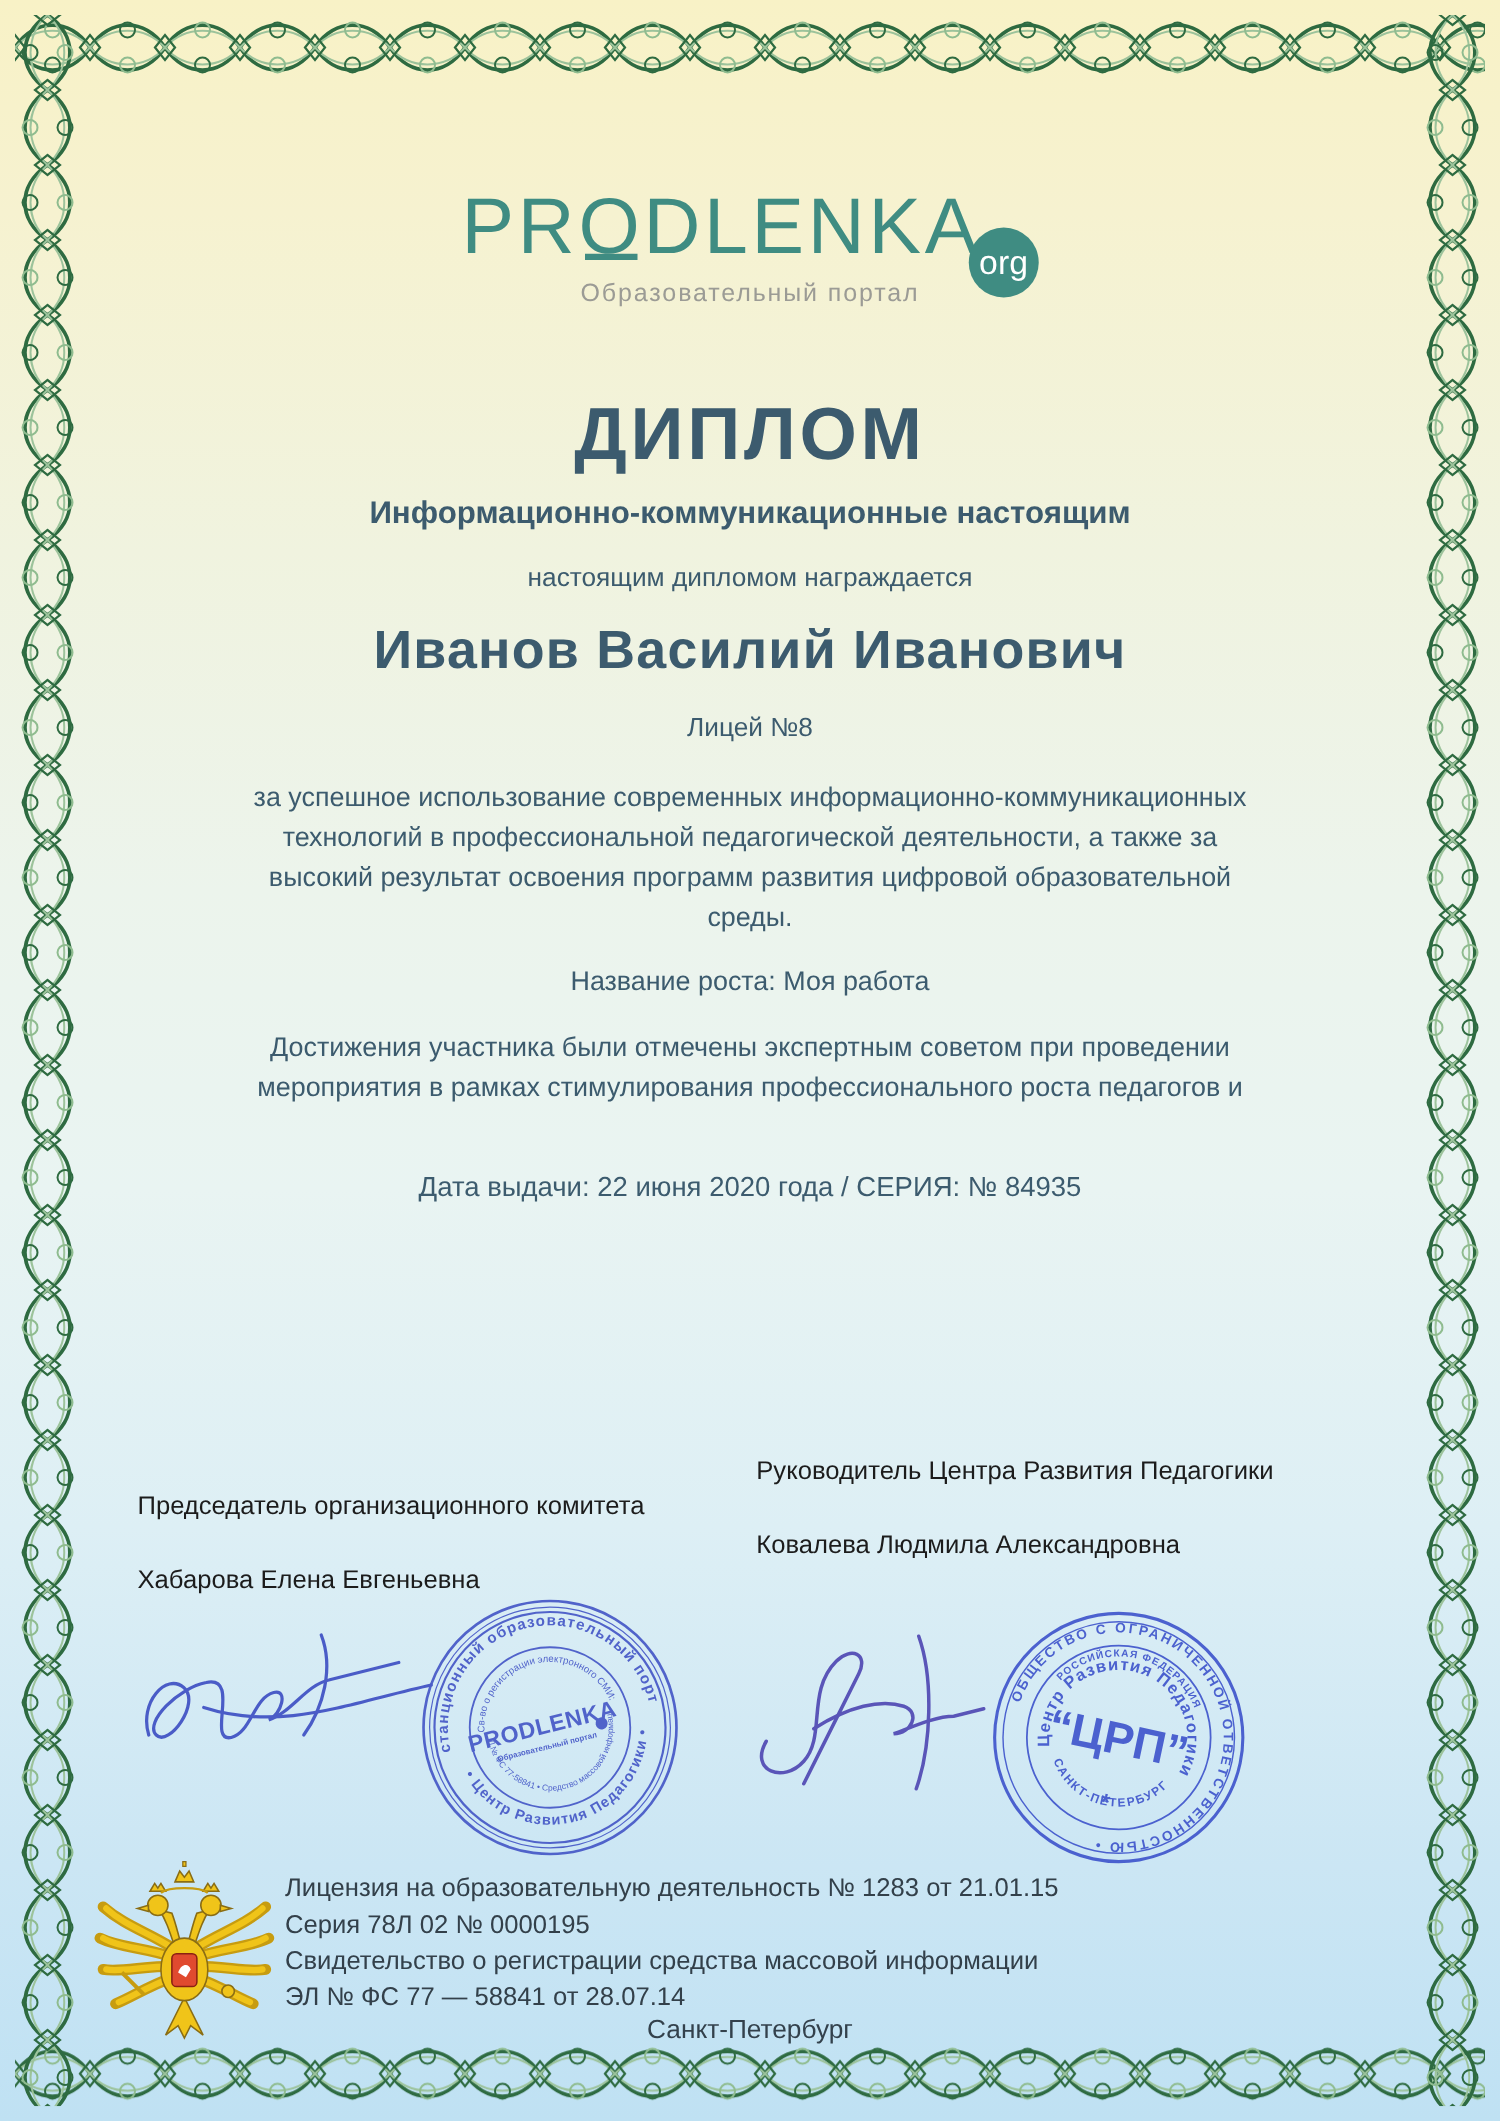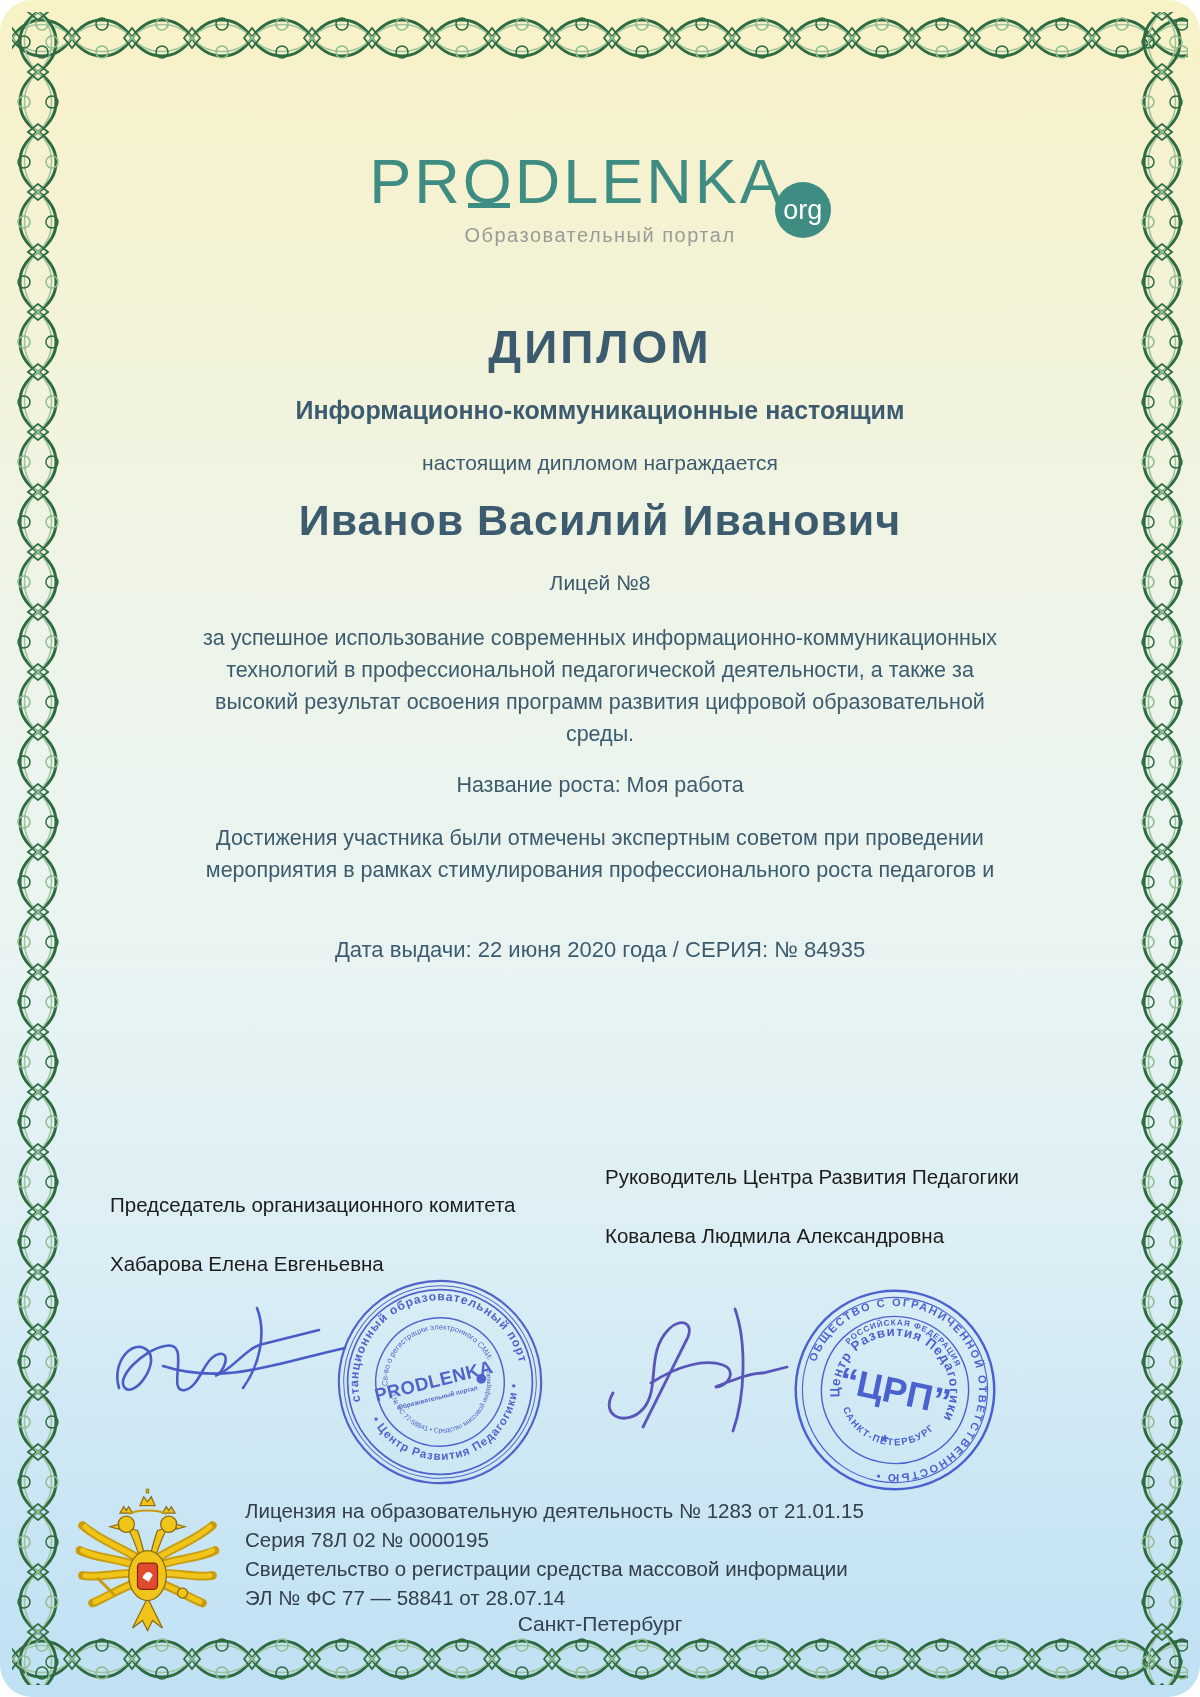--- a/index.html
+++ b/index.html
@@ -1,40 +1,40 @@
 <!DOCTYPE html>
 <html><head>
 <meta charset="utf-8">
 <style>
   html,body{margin:0;padding:0;}
   body{font-family:"Liberation Sans","DejaVu Sans",sans-serif;}
   #page{position:relative;width:1200px;height:1697px;overflow:hidden;
-    background:linear-gradient(180deg,#f8f2c6 0%,#f6f2d0 10%,#f0f3df 26%,#ecf4ec 42%,#e9f4f2 56%,#ddeff5 72%,#cbe6f4 88%,#bfe1f3 100%);border-radius:32px;}
+    background:linear-gradient(180deg,#f8f2c6 0%,#f6f2d0 10%,#f0f3df 26%,#ecf4ec 42%,#e9f4f2 56%,#ddeff5 72%,#cbe6f4 88%,#bfe1f3 100%);}
   .strip{position:absolute;z-index:2;}
   .c{position:absolute;left:0;right:0;text-align:center;z-index:3;}
   .slate{color:#3c5b6e;}
   .brand-row{display:inline-flex;align-items:flex-start;}
   .brand{font-size:63px;letter-spacing:3px;color:#3f8c82;font-weight:normal;line-height:70px;}
   .brand .o{position:relative;}
   .brand .o::after{content:"";position:absolute;left:5px;right:5px;bottom:8px;height:5px;background:#3f8c82;}
   .badge{width:56px;height:56px;border-radius:50%;background:#3f8c82;color:#fff;font-size:27px;
     display:flex;align-items:center;justify-content:center;margin-left:-10px;margin-top:36px;}
   .tagline{font-size:20px;letter-spacing:1.5px;color:#9b9b95;}
-  .title{font-size:46px;font-weight:bold;letter-spacing:3px;line-height:54px;text-align:center;}
+  .title{font-size:59px;font-weight:bold;letter-spacing:3px;line-height:54px;text-align:center;}
   .category{font-size:25px;font-weight:bold;line-height:32px;}
   .plain{font-size:21px;line-height:28px;}
   .recipient{font-size:43px;font-weight:bold;letter-spacing:1px;line-height:56px;}
   .para{font-size:21.5px;line-height:32px;}
   .issue{font-size:22px;line-height:28px;}
   .sig-col{position:absolute;z-index:3;color:#1c1c1c;}
   .sig-role{font-size:20.5px;line-height:26px;}
   .sig-name{font-size:20.5px;line-height:26px;}
   .stamp{position:absolute;z-index:4;opacity:.9;}
   .signature{position:absolute;z-index:5;}
-  .legal{position:absolute;left:245px;top:1496px;z-index:3;color:#33404a;font-size:20.5px;line-height:29px;}
+  .legal{position:absolute;left:228px;top:1496px;z-index:3;color:#33404a;font-size:20.5px;line-height:29px;}
   .city{top:1612px;font-size:21px;color:#33414c;}
   .eagle{position:absolute;left:70px;top:1488px;z-index:3;}
 </style>
 </head>
 <body>
 
 <div id="page">
 
   <svg class="strip" style="left:12px;top:12px;" width="1176" height="52">
     <defs>

